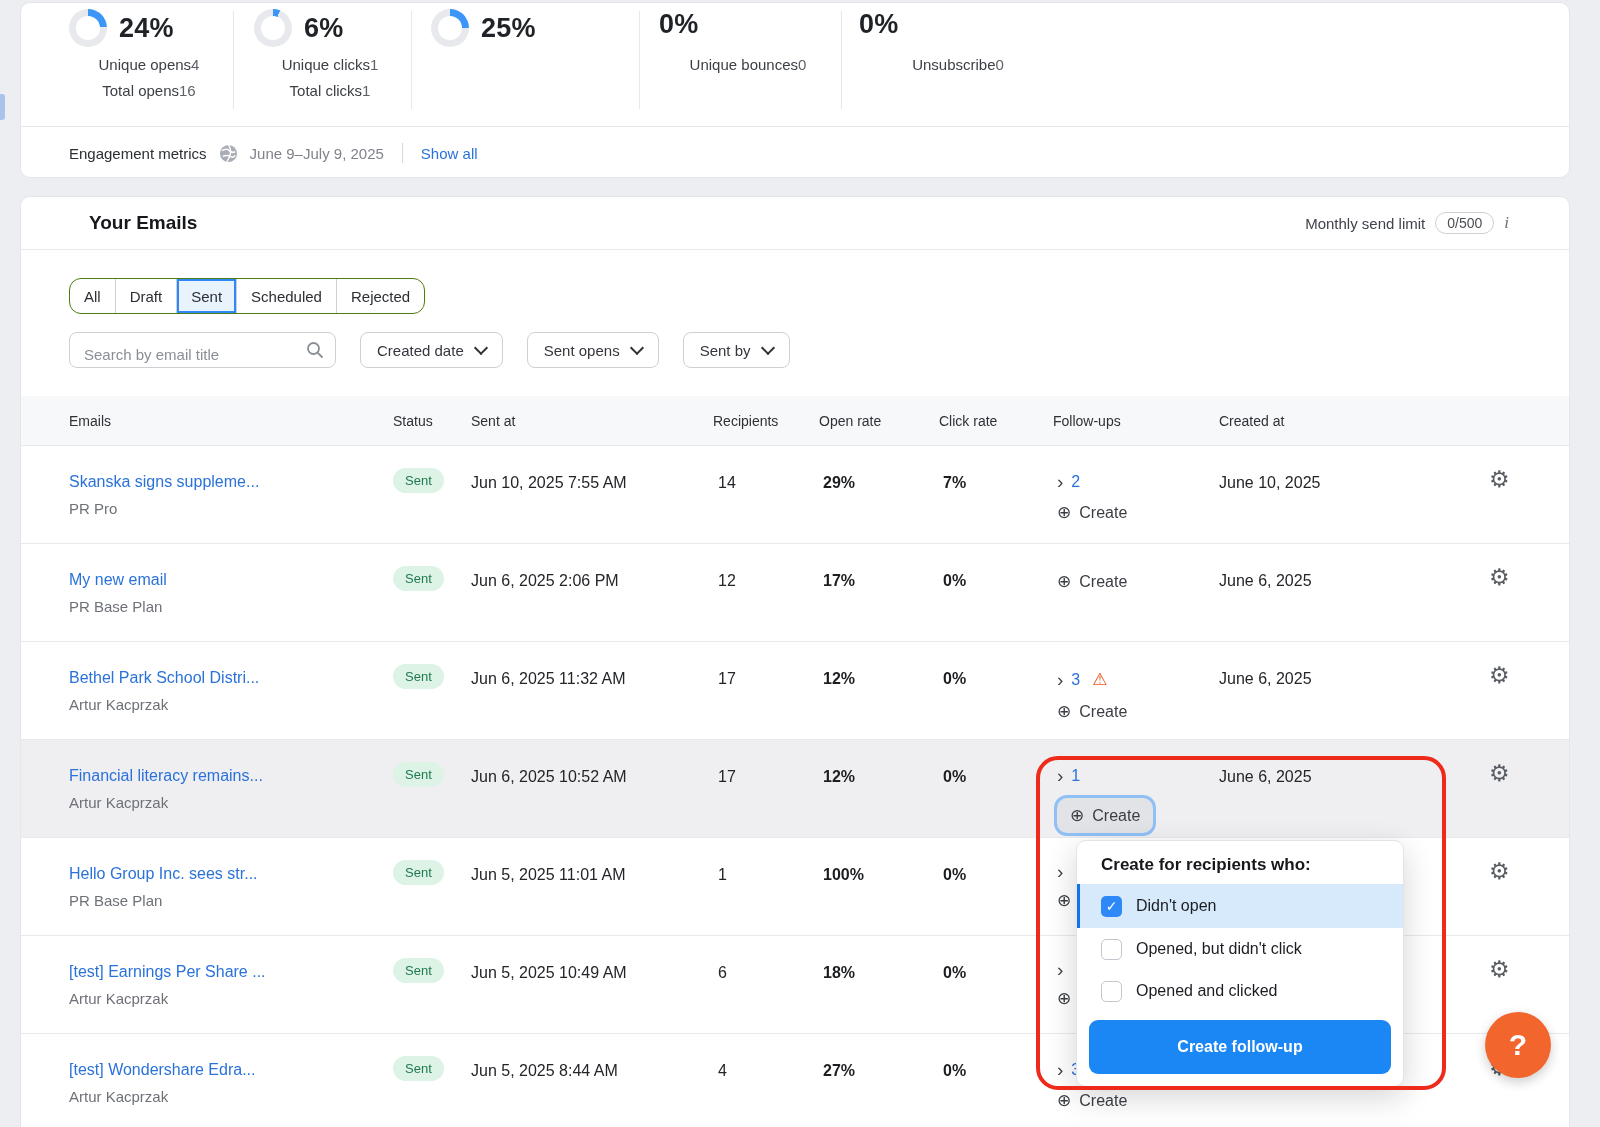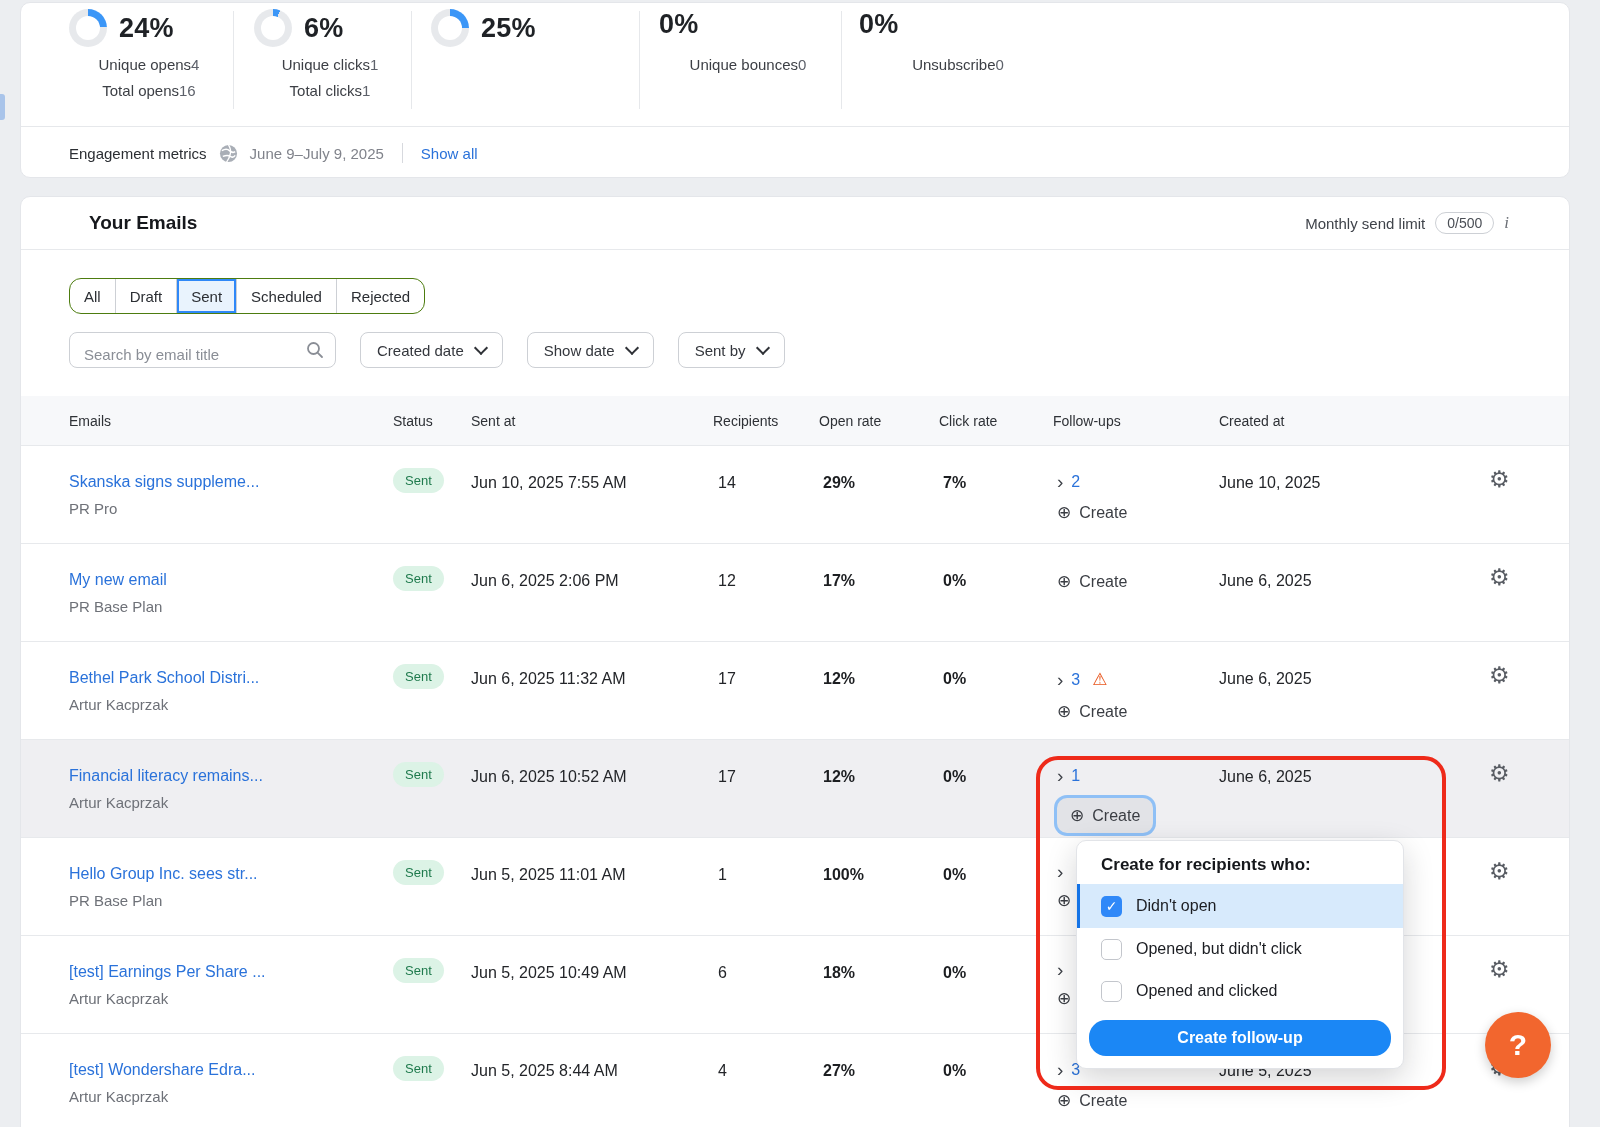--- a/index.html
+++ b/index.html
@@ -86,21 +86,21 @@
   
   #popup{position:absolute;left:1076px;top:840px;width:326px;background:#fff;border:1px solid #e2e4e8;
     border-radius:10px;box-shadow:0 10px 30px rgba(20,22,26,.18);z-index:30;padding-bottom:12px;}
   #popup .ptit{font-size:17px;font-weight:600;color:#16181c;padding:14px 24px 9px;}
   .opt{height:42px;display:flex;align-items:center;gap:14px;padding-left:24px;position:relative;font-size:16px;color:#1b1d22;cursor:pointer;}
   .opt.checked{background:#d7eafc;height:44px;}
   .opt.checked::before{content:"";position:absolute;left:0;top:0;bottom:0;width:3px;background:#1473e6;}
   .cbox{width:21px;height:21px;border-radius:5px;box-sizing:border-box;flex:0 0 auto;display:flex;align-items:center;justify-content:center;}
   .cbox.on{background:#2f88f8;color:#fff;font-size:14px;font-weight:700;}
   .cbox.off{border:1.5px solid #c3c6cc;background:#fff;}
-  #popup .gobtn{margin:8px 12px 0;height:36px;border-radius:17px;background:#1b87f5;color:#fff;font-size:16px;
+  #popup .gobtn{margin:8px 12px 0;height:54px;border-radius:9px;background:#1b87f5;color:#fff;font-size:16px;
     font-weight:700;display:flex;align-items:center;justify-content:center;cursor:pointer;}
 
   
   #redbox{position:absolute;left:1036px;top:756px;width:402px;height:326px;border:4px solid #ee2a1a;border-radius:22px;z-index:40;pointer-events:none;}
   #help{position:absolute;left:1485px;top:1012px;width:66px;height:66px;border-radius:50%;background:#f2662e;
     color:#fff;font-size:30px;font-weight:700;display:flex;align-items:center;justify-content:center;z-index:50;
     box-shadow:0 4px 12px rgba(0,0,0,.2);cursor:pointer;}
   #edge-artifact{position:absolute;left:0;top:94px;width:5px;height:26px;background:#a9c4ea;border-radius:0 3px 3px 0;}
 </style>
 </head>
@@ -210,21 +210,21 @@
       <svg width="18" height="18" viewBox="0 0 18 18">
         <circle cx="7.5" cy="7.5" r="5.5" fill="none" stroke="#8a8e96" stroke-width="1.8"></circle>
         <line x1="11.8" y1="11.8" x2="16" y2="16" stroke="#8a8e96" stroke-width="1.8" stroke-linecap="round"></line>
       </svg>
     </div>
     <div class="drop">
       <span>Created date</span>
       <span class="chevdown"></span>
     </div>
     <div class="drop">
-      <span>Show date</span>
+      <span>Sent opens</span>
       <span class="chevdown"></span>
     </div>
     <div class="drop">
       <span>Sent by</span>
       <span class="chevdown"></span>
     </div>
   </div>
 
   <div class="thead">
     <div>Emails</div>

